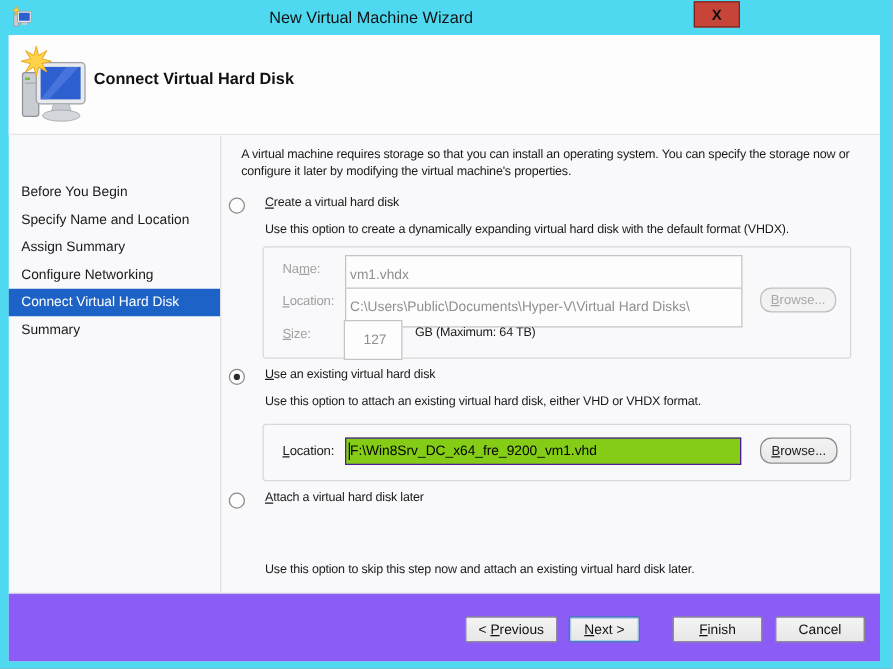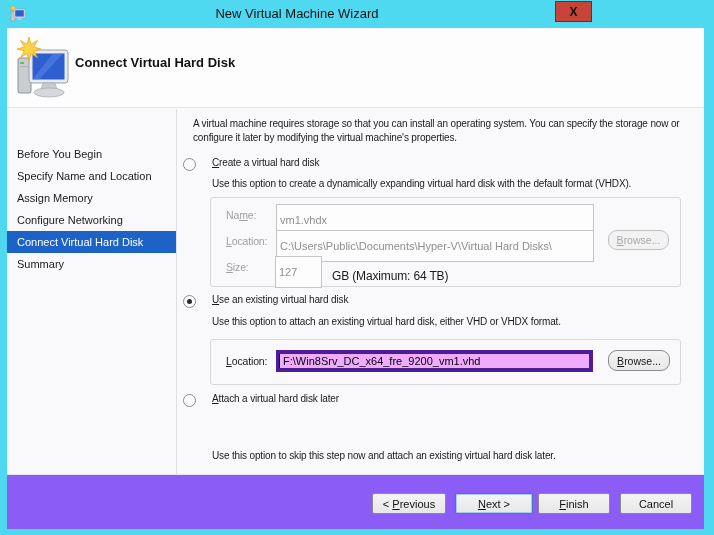--- a/index.html
+++ b/index.html
@@ -43,23 +43,23 @@
   .accel{text-decoration:underline;}
 
   .groupbox{position:absolute;left:33px;width:471px;border:1px solid #D8D8D8;border-radius:3px;}
   .g1{top:88px;height:90px;}
   .g2{top:230px;height:46px;}
 
   .flabel{position:absolute;white-space:nowrap;font-size:10.5px;}
   .flabel.dim{color:#A0A0A0;}
   .tbox{position:absolute;border:1px solid #C4C4C4;background:#FDFDFE;font-size:11px;
     color:#8F8F8F;padding:0 3px;height:32px;}
-  .tbox.focused{border:4px solid #4c1d95;background:#f0abfc;color:#000;}
-  .sizebox{text-align:left;padding-right:0;}
-  .suffix{position:absolute;white-space:nowrap;color:#1A1A1A;font-size:12px;margin-top:8px;}
+  .tbox.focused{border:1px solid #4c1d95;background:#84cc16;color:#000;}
+  .sizebox{text-align:center;padding-right:0;}
+  .suffix{position:absolute;white-space:nowrap;color:#1A1A1A;font-size:10px;}
 
   .mini-btn{position:absolute;height:20px;font-size:10.5px;text-align:center;
     background:linear-gradient(#F3F3F3,#E8E8E8);border:1px solid #8B8B8B;border-radius:9px;
     padding:0;cursor:default;color:#1A1A1A;}
   .mini-btn.disabled{color:#A9A9A9;border-color:#C0C0C0;background:#F2F2F2;}
 
   .caret{position:absolute;width:1px;height:14px;background:#111;}
 
   .hsep{position:absolute;left:0;top:446px;width:697px;height:1px;background:#E3E3E5;}
   .footer{position:absolute;left:0;top:447px;width:697px;height:54px;background:#8b5cf6;}
@@ -103,21 +103,21 @@
           <ellipse cx="34" cy="56.5" rx="15" ry="4.5" fill="#D4D7DB" stroke="#A5A9AE" stroke-width="0.7"></ellipse>
           <polygon points="26,13 18.6,11.1 22.5,4.5 15.9,8.4 14,1 12.1,8.4 5.5,4.5 9.4,11.1 2,13 9.4,14.9 5.5,21.5 12.1,17.6 14,25 15.9,17.6 22.5,21.5 18.6,14.9" fill="#FFD24A" stroke="#E8A91C" stroke-width="0.8"></polygon>
         </svg>
       </span>
       <div class="page-title">Connect Virtual Hard Disk</div>
     </div>
 
     <div class="sidebar">
       <div class="nav-item">Before You Begin</div>
       <div class="nav-item">Specify Name and Location</div>
-      <div class="nav-item">Assign Memory</div>
+      <div class="nav-item">Assign Summary</div>
       <div class="nav-item">Configure Networking</div>
       <div class="nav-item selected">Connect Virtual Hard Disk</div>
       <div class="nav-item">Summary</div>
     </div>
     <div class="vline"></div>
 
     <div class="main">
 
       <div class="intro">A virtual machine requires storage so that you can install an operating system. You can specify the storage now or configure it later by modifying the virtual machine's properties.</div>
 
@@ -153,19 +153,19 @@
 
       <span class="radio" style="left:6px;top:285px;"></span>
       <label class="opt-label" style="left:35px;top:284px;"><span></span><span class="accel">A</span><span>ttach a virtual hard disk later</span></label>
       <div class="opt-desc" style="left:35px;top:305px;margin-top:36px;">Use this option to skip this step now and attach an existing virtual hard disk later.</div>
 
     </div>
 
     <div class="hsep"></div>
     <div class="footer">
       <button class="btn" style="left:365px;width:74px;"><span>&lt; </span><span class="accel">P</span><span>revious</span></button>
-      <button class="btn default" style="left:448px;width:78px;"><span></span><span class="accel">N</span><span>ext &gt;</span></button>
+      <button class="btn default" style="left:448px;width:57px;"><span></span><span class="accel">N</span><span>ext &gt;</span></button>
       <button class="btn" style="left:531px;width:72px;"><span></span><span class="accel">F</span><span>inish</span></button>
       <button class="btn" style="left:613px;width:72px;"><span>Cancel</span><span class="accel"></span><span></span></button>
     </div>
 
   </div>
 </div>
 
 </body></html>

